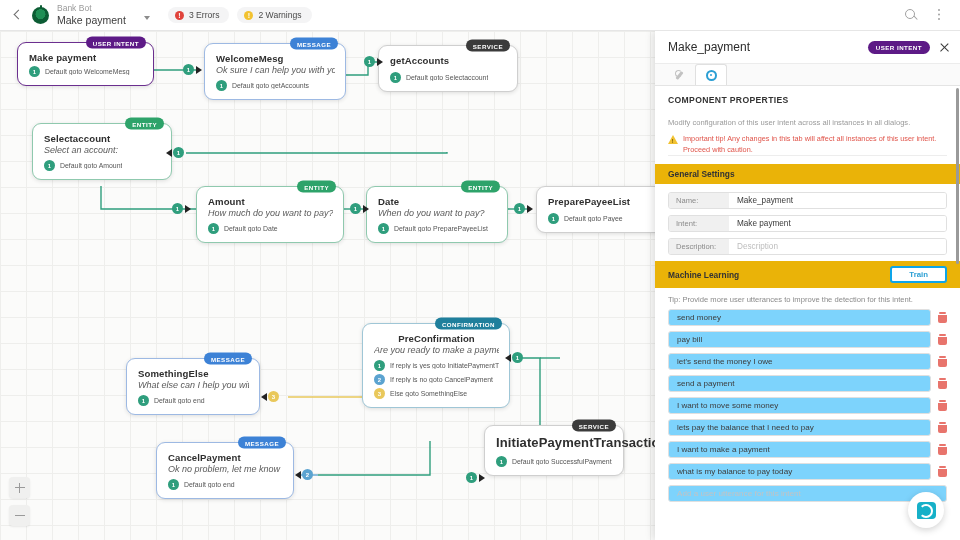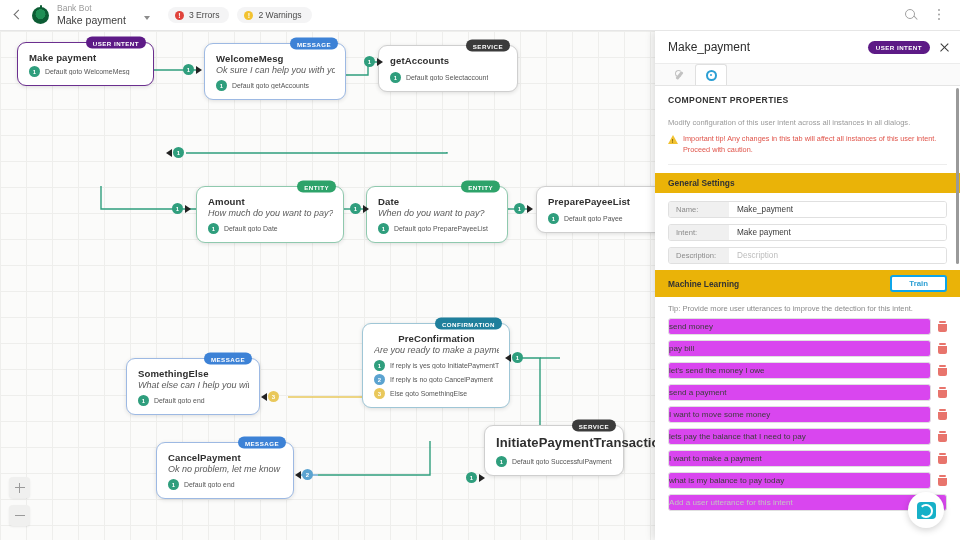--- a/index.html
+++ b/index.html
@@ -121,21 +121,21 @@
   .ic-wrench{ width:11px;height:11px; position:relative; opacity:.42;}
   .ic-wrench:before{content:"";position:absolute;left:4px;top:1px;width:3px;height:9px;background:#777;transform:rotate(40deg);border-radius:1px;}
   .ic-wrench:after{content:"";position:absolute;left:1.5px;top:0px;width:5px;height:5px;border:1.6px solid #777;border-radius:50%;border-right-color:transparent;}
   .ic-gear{ width:11px;height:11px;border-radius:50%;border:2.2px solid #2b9fd4; position:relative;}
   .ic-gear:after{content:"";position:absolute;left:2.3px;top:2.3px;width:2.2px;height:2.2px;border-radius:50%;background:#2b9fd4;}
 
   .panel-body{ flex:1; overflow:hidden; position:relative; }
   .sec-pad{ padding:9px 13px 0 13px; }
   .sec-h{ font-size:8.6px; font-weight:bold; color:#333; letter-spacing:.35px; margin-bottom:12px;}
   .sec-desc{ font-size:7.6px; color:#9a9a9a; line-height:1.45; margin-bottom:6px;}
-  .tip-row{ display:flex; gap:5px; align-items:flex-start; padding-bottom:9px; border-bottom:1px solid #ededed;}
+  .tip-row{ display:flex; gap:5px; align-items:flex-start; border-bottom:1px solid #ededed;}
   .tri-warn{ width:0;height:0;border-left:5px solid transparent;border-right:5px solid transparent;
       border-bottom:9px solid #f1c232; flex:0 0 auto; margin-top:1px; position:relative;}
   .tri-warn:after{content:"!";position:absolute;left:-1.2px;top:3px;font-size:5.5px;color:#6b5400;font-weight:bold;}
   .tip-txt{ font-size:7.3px; color:#e0544a; line-height:1.45; }
 
   .band{ background:#eab308; padding:5px 13px; font-size:8.4px; font-weight:bold; color:#333;
       display:flex; align-items:center; }
   .train-btn{ margin-left:auto; font-size:7.8px; color:#2b9fd4; border:2px solid #0ea5e9;
       border-radius:3px; padding:2px 17px; cursor:pointer; background:#fff;}
 
@@ -144,21 +144,21 @@
       height:100%; display:flex; align-items:center; flex:0 0 auto;}
   .field-val{ flex:1; font-size:8.2px; color:#3a3a3a; padding:0 8px; height:100%; display:flex;align-items:center;
       background:#fff; border:none; outline:none; width:100%; font-family:inherit;}
   .field-val::placeholder{ color:#bdbdbd; }
   .fields-wrap{ padding-top:8px; }
 
   .ml-tip{ font-size:7.6px; color:#8a8a8a; padding:7px 13px 5px 13px; }
   .utt-list{ padding:0 13px; }
   .utt-row{ display:flex; align-items:center; gap:7px; margin-bottom:5px; }
   .utt-input{ flex:1; height:17px; border:1px solid #e0e0e0; border-radius:3px; font-size:8.1px; color:#3c3c3c;
-      padding:0 0; outline:none; background:#d946ef; font-family:inherit; }
+      padding:0 8px; outline:none; background:#7dd3fc; font-family:inherit; }
   .utt-input::placeholder{ color:#c3c3c3; }
   .ic-trash{ width:9px;height:11px; position:relative; flex:0 0 auto; cursor:pointer;}
   .ic-trash:before{content:"";position:absolute;left:0;top:2.5px;width:9px;height:8.5px;background:#e8746c;border-radius:0 0 2px 2px;}
   .ic-trash:after{content:"";position:absolute;left:1px;top:0;width:7px;height:2px;background:#e8746c;border-radius:1px;}
 
   .panel-scrollbar{ position:absolute; right:1.5px; top:2px; width:3px; height:176px; background:#9a9a9a; border-radius:2px; }
 
   
   .chat-fab{ position:absolute; right:16px; bottom:12px; width:36px;height:36px;border-radius:50%;
       background:#fff; box-shadow:0 2px 7px rgba(0,0,0,.18); display:flex;align-items:center;justify-content:center;
@@ -283,20 +283,29 @@
 
     <div class="node n-service" style="left:378px;top:14px;width:140px;">
       <span class="tag tag-service">SERVICE</span>
       <div class="node-title" style="margin-bottom:6px;">getAccounts</div>
       <div class="conn">
         <span class="conn-dot cd-green">1</span>
         <span class="conn-txt">Default goto Selectaccount</span>
       </div>
     </div>
 
+    <div class="node n-entity" style="left:32px;top:92px;width:140px;">
+      <span class="tag tag-entity">ENTITY</span>
+      <div class="node-title">Selectaccount</div>
+      <div class="node-sub">Select an account:</div>
+      <div class="conn">
+        <span class="conn-dot cd-green">1</span>
+        <span class="conn-txt">Default goto Amount</span>
+      </div>
+    </div>
 
     <div class="node n-entity" style="left:196px;top:155px;width:148px;">
       <span class="tag tag-entity">ENTITY</span>
       <div class="node-title">Amount</div>
       <div class="node-sub">How much do you want to pay?</div>
       <div class="conn">
         <span class="conn-dot cd-green">1</span>
         <span class="conn-txt">Default goto Date</span>
       </div>
     </div>

